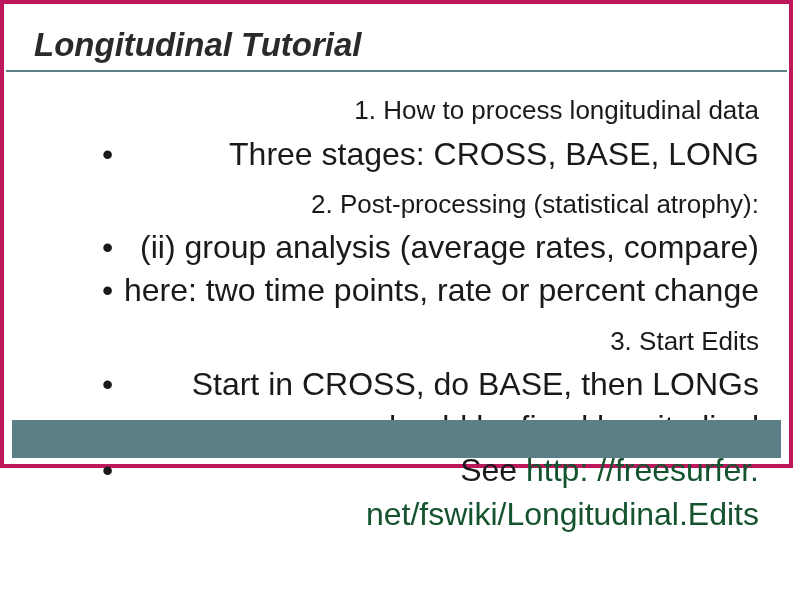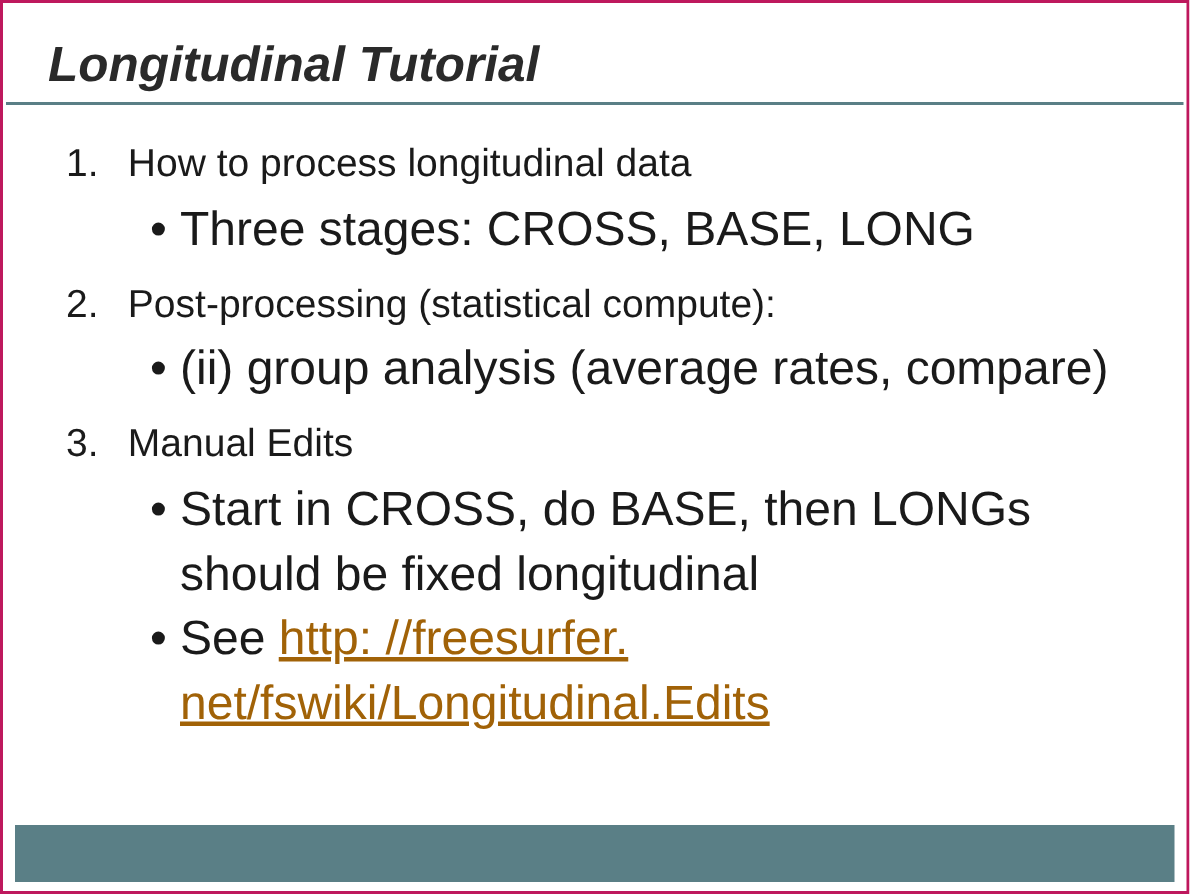--- a/index.html
+++ b/index.html
@@ -6,40 +6,41 @@
   body {
     width: 793px;
     height: 596px;
     background: #fff;
     font-family: Arial, Helvetica, sans-serif;
     color: #1a1a1a;
     position: relative;
   }
   .slide {
     width: 793px;
-    height: 596px;
+    height: 468px;
     position: relative;
-    border: 2px solid #be185d;
+    border: 4px solid #be185d;
     background: #fff;
   }
   .title {
     font-style: italic;
     font-weight: bold;
     font-size: 33px;
     color: #2a2a2a;
     padding: 22px 0 6px 28px;
     border-bottom: 2px solid #5a7f86;
     margin: 0 2px 0 2px;
   }
   .content {
     padding: 10px 30px 0 42px;
   }
   ol.main-list {
     list-style: none;
     counter-reset: main;
+    text-align: right;
   }
   ol.main-list > li {
     counter-increment: main;
     font-size: 26px;
     margin-top: 12px;
     line-height: 1.25;
   }
   ol.main-list > li::before {
     content: counter(main) ".";
     display: inline-block;
@@ -56,22 +57,21 @@
     position: relative;
     padding-left: 20px;
   }
   ul.sub-list > li::before {
     content: "•";
     position: absolute;
     left: 0;
     top: 0;
   }
   .link {
-    color: #a16207;
-    text-decoration: underline;
+    color: #14532d;
   }
   .footer-bar {
     position: absolute;
     left: 8px;
     right: 8px;
     bottom: 6px;
     height: 38px;
     background: #5a7f86;
   }
 </style>
@@ -88,30 +88,33 @@
       <li>
         <span>How to process longitudinal data</span>
         <ul class="sub-list">
           <li>
             <span>Three stages: CROSS, BASE, LONG</span>
           </li>
         </ul>
       </li>
 
       <li>
-        <span>Post-processing (statistical compute):</span>
+        <span>Post-processing (statistical atrophy):</span>
         <ul class="sub-list">
           <li>
             <span>(ii) group analysis (average rates, compare)</span>
+          </li>
+          <li>
+            <span>here: two time points, rate or percent change</span>
           </li>
         </ul>
       </li>
 
       <li>
-        <span>Manual Edits</span>
+        <span>Start Edits</span>
         <ul class="sub-list">
           <li>
             <span>Start in CROSS, do BASE, then LONGs should be fixed longitudinal</span>
           </li>
           <li>
             <span>See </span><span class="link">http: //freesurfer. net/fswiki/Longitudinal.Edits</span>
           </li>
         </ul>
       </li>
 

